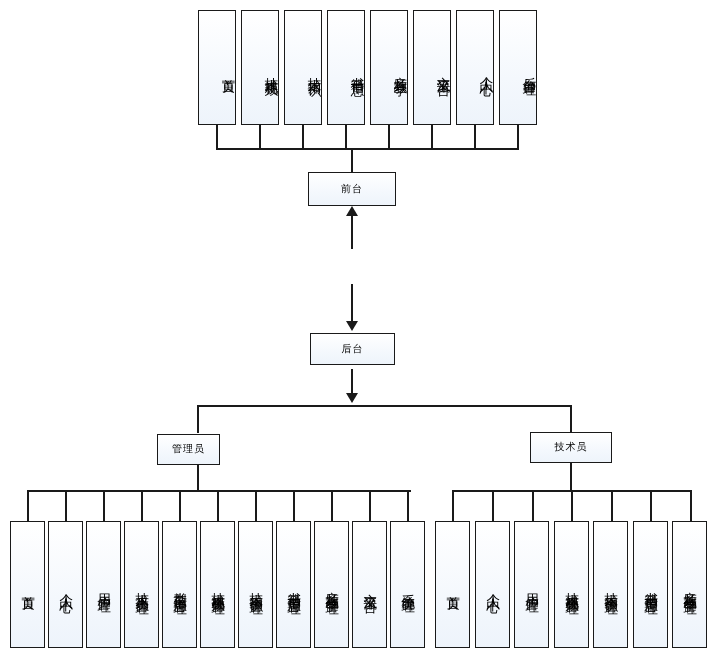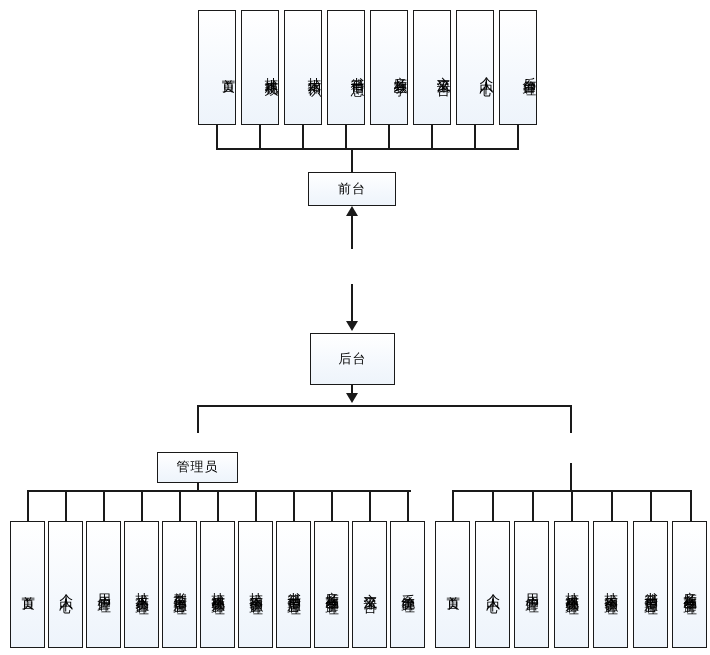--- a/index.html
+++ b/index.html
@@ -29,21 +29,21 @@
     background: linear-gradient(180deg, #ffffff 0%, #f4f8fd 60%, #eef4fb 100%);
     display: flex;
     align-items: center;
     justify-content: center;
     text-align: center;
     color: #000000;
     line-height: 1.08;
     z-index: 3;
   }
   .node.horiz {
-    font-size: 13px;
+    font-size: 10px;
     letter-spacing: 1px;
   }
   .node.vert {
     writing-mode: vertical-rl;
     text-orientation: upright;
     font-size: 13.5px;
     letter-spacing: 2px;
     padding-top: 6px;
     padding-bottom: 2px;
     align-items: flex-start;
@@ -126,33 +126,36 @@
     <span>前台</span>
   </div>
 
   <div class="line vline" style="left:351px; top:216px; height:33px;"></div>
   <div class="arrow up" style="left:346px; top:206px;"></div>
 
 
   <div class="line vline" style="left:351px; top:284px; height:38px;"></div>
   <div class="arrow down" style="left:346px; top:321px;"></div>
 
-  <div class="node horiz" style="left:310px; top:333px; width:85px; height:52px;">
+  <div class="node horiz" style="left:310px; top:333px; width:85px; height:32px;">
     <span>后台</span>
   </div>
 
   <div class="line vline" style="left:351px; top:369px; height:25px;"></div>
   <div class="arrow down" style="left:346px; top:393px;"></div>
 
   <div class="line hline" style="left:197px; top:405px; width:374px;"></div>
   <div class="line vline" style="left:197px; top:405px; height:28px;"></div>
   <div class="line vline" style="left:570px; top:405px; height:28px;"></div>
 
-  <div class="node horiz" style="left:157px; top:452px; width:81px; height:31px;">
+  <div class="node horiz" style="left:157px; top:434px; width:63px; height:31px;">
     <span>管理员</span>
+  </div>
+  <div class="node horiz" style="left:530px; top:432px; width:82px; height:31px;">
+    <span>技术员</span>
   </div>
 
   <div class="line vline" style="left:197px; top:463px; height:28px;"></div>
 
   <div class="line vline" style="left:570px; top:463px; height:28px;"></div>
 
   <div class="line hline" style="left:27px; top:490px; width:384px;"></div>
 
   <div class="line hline" style="left:452px; top:490px; width:238px;"></div>
 

